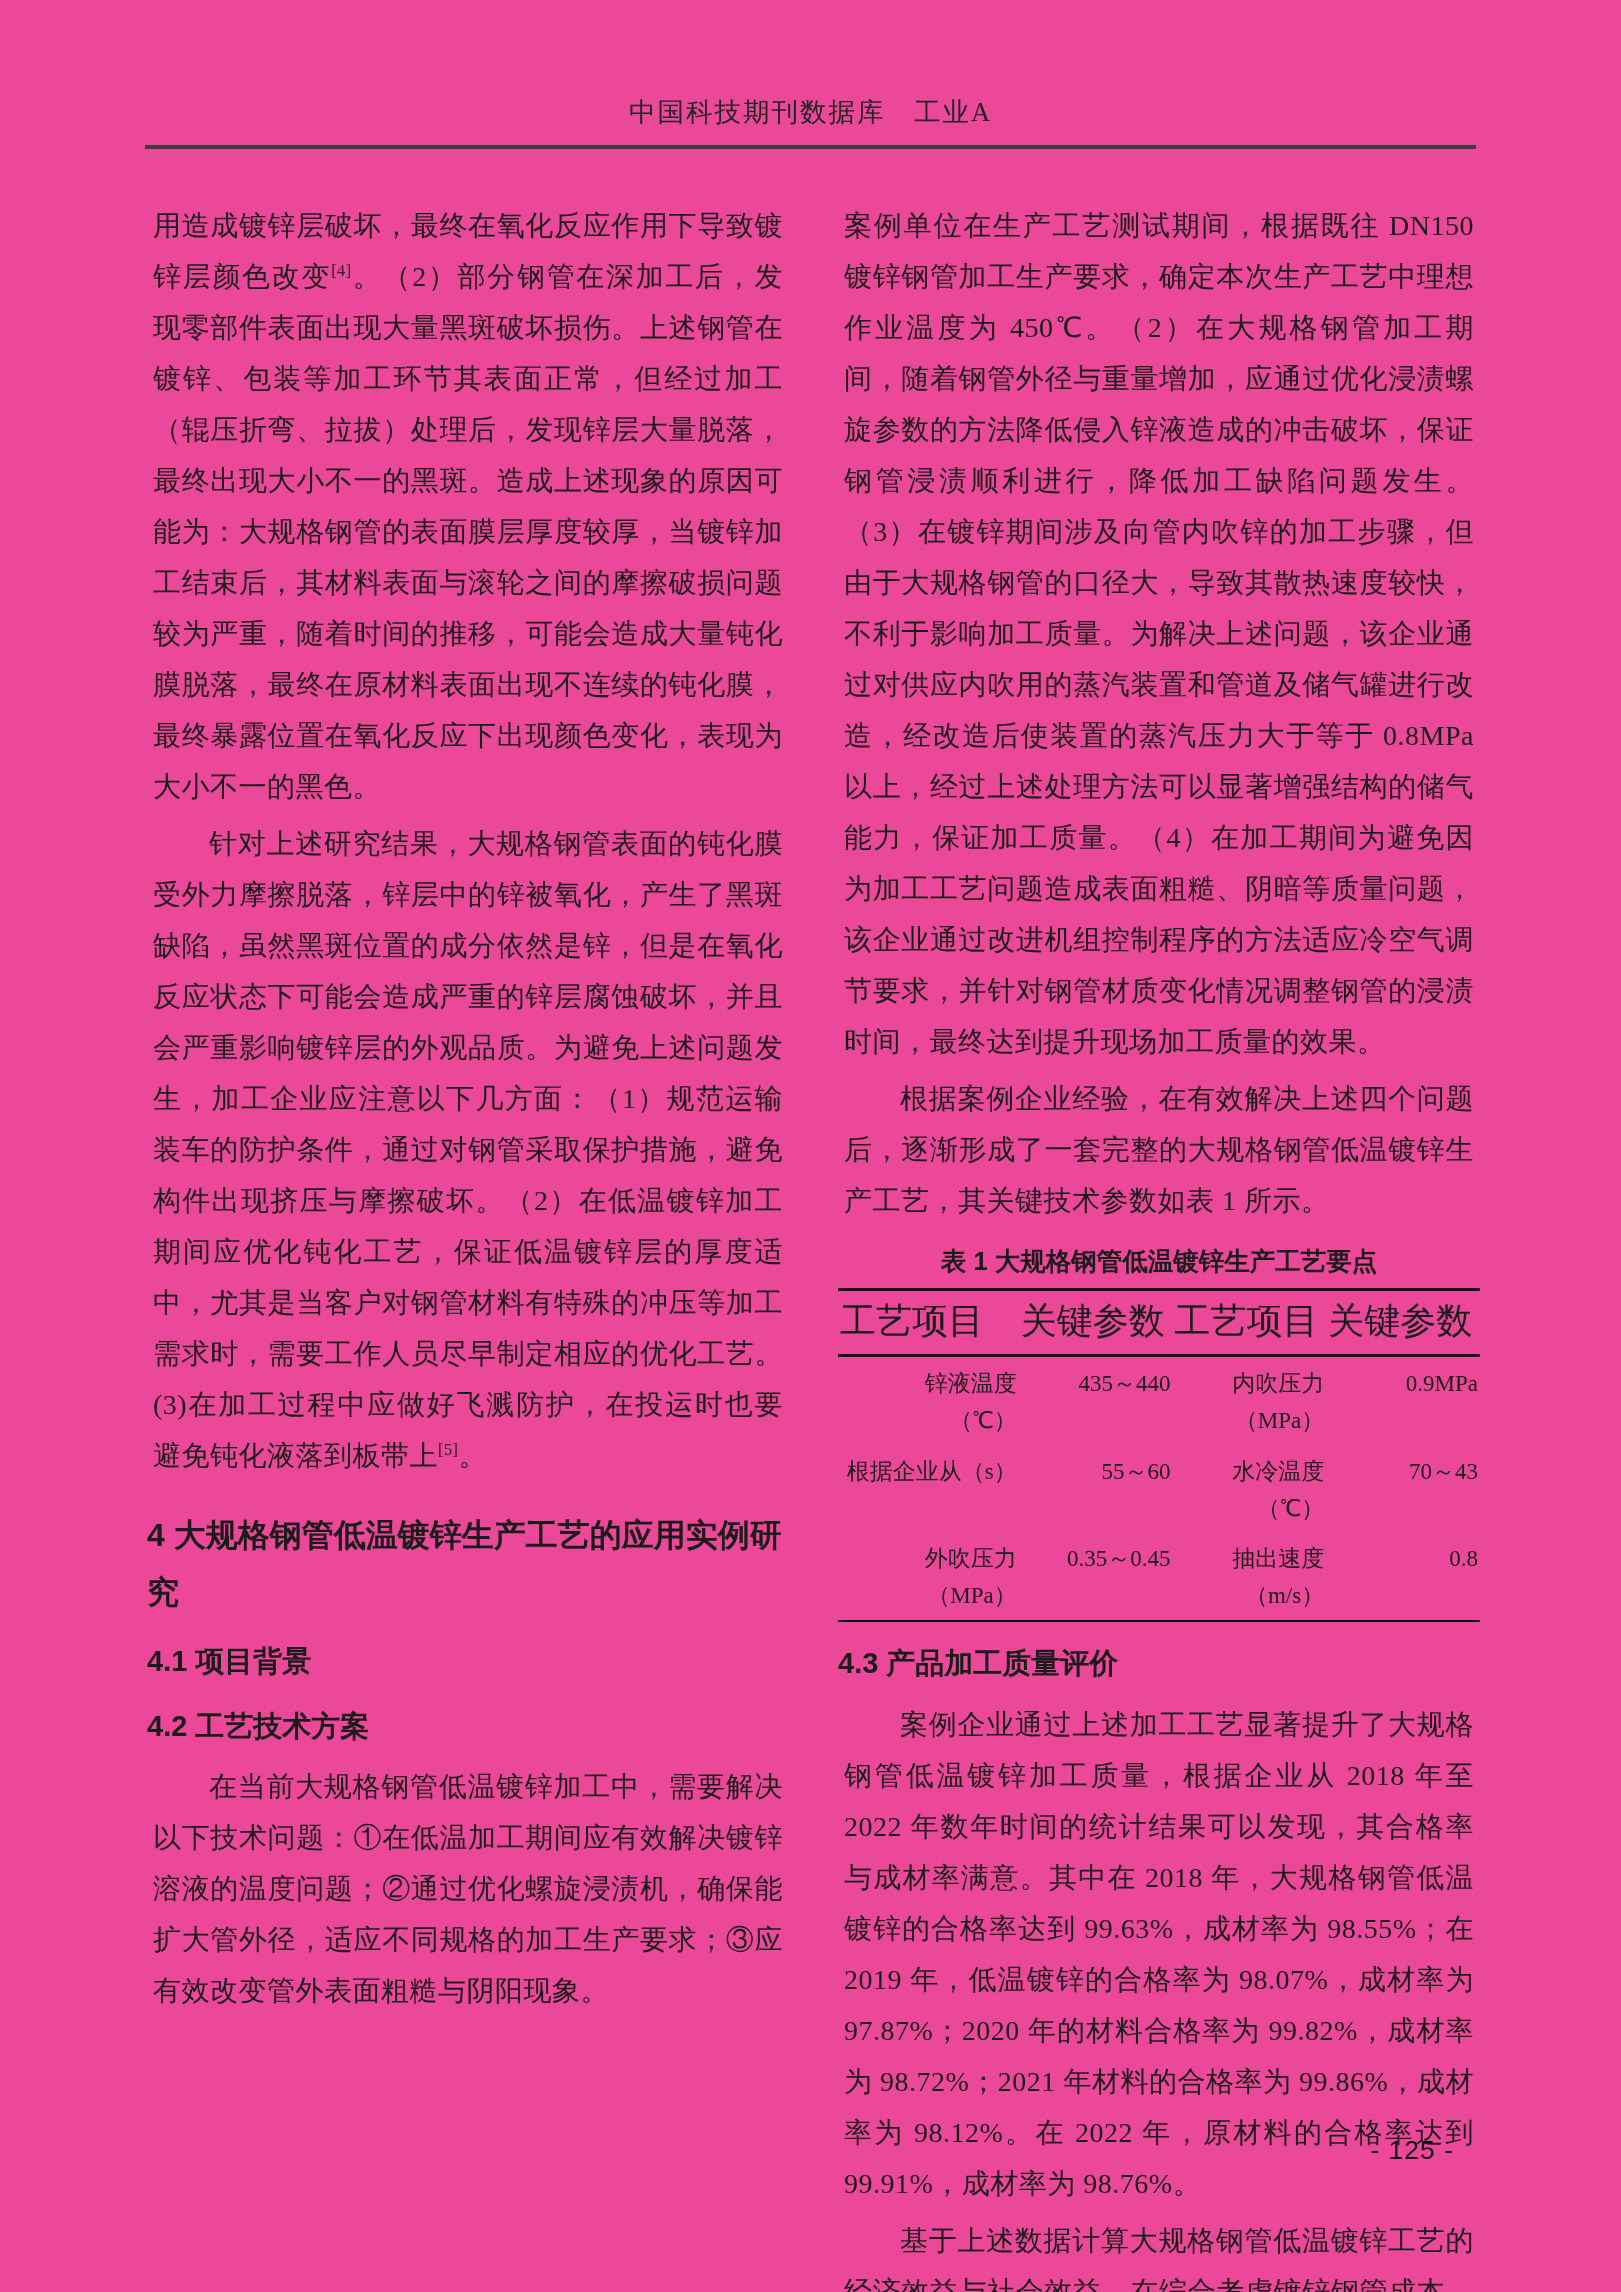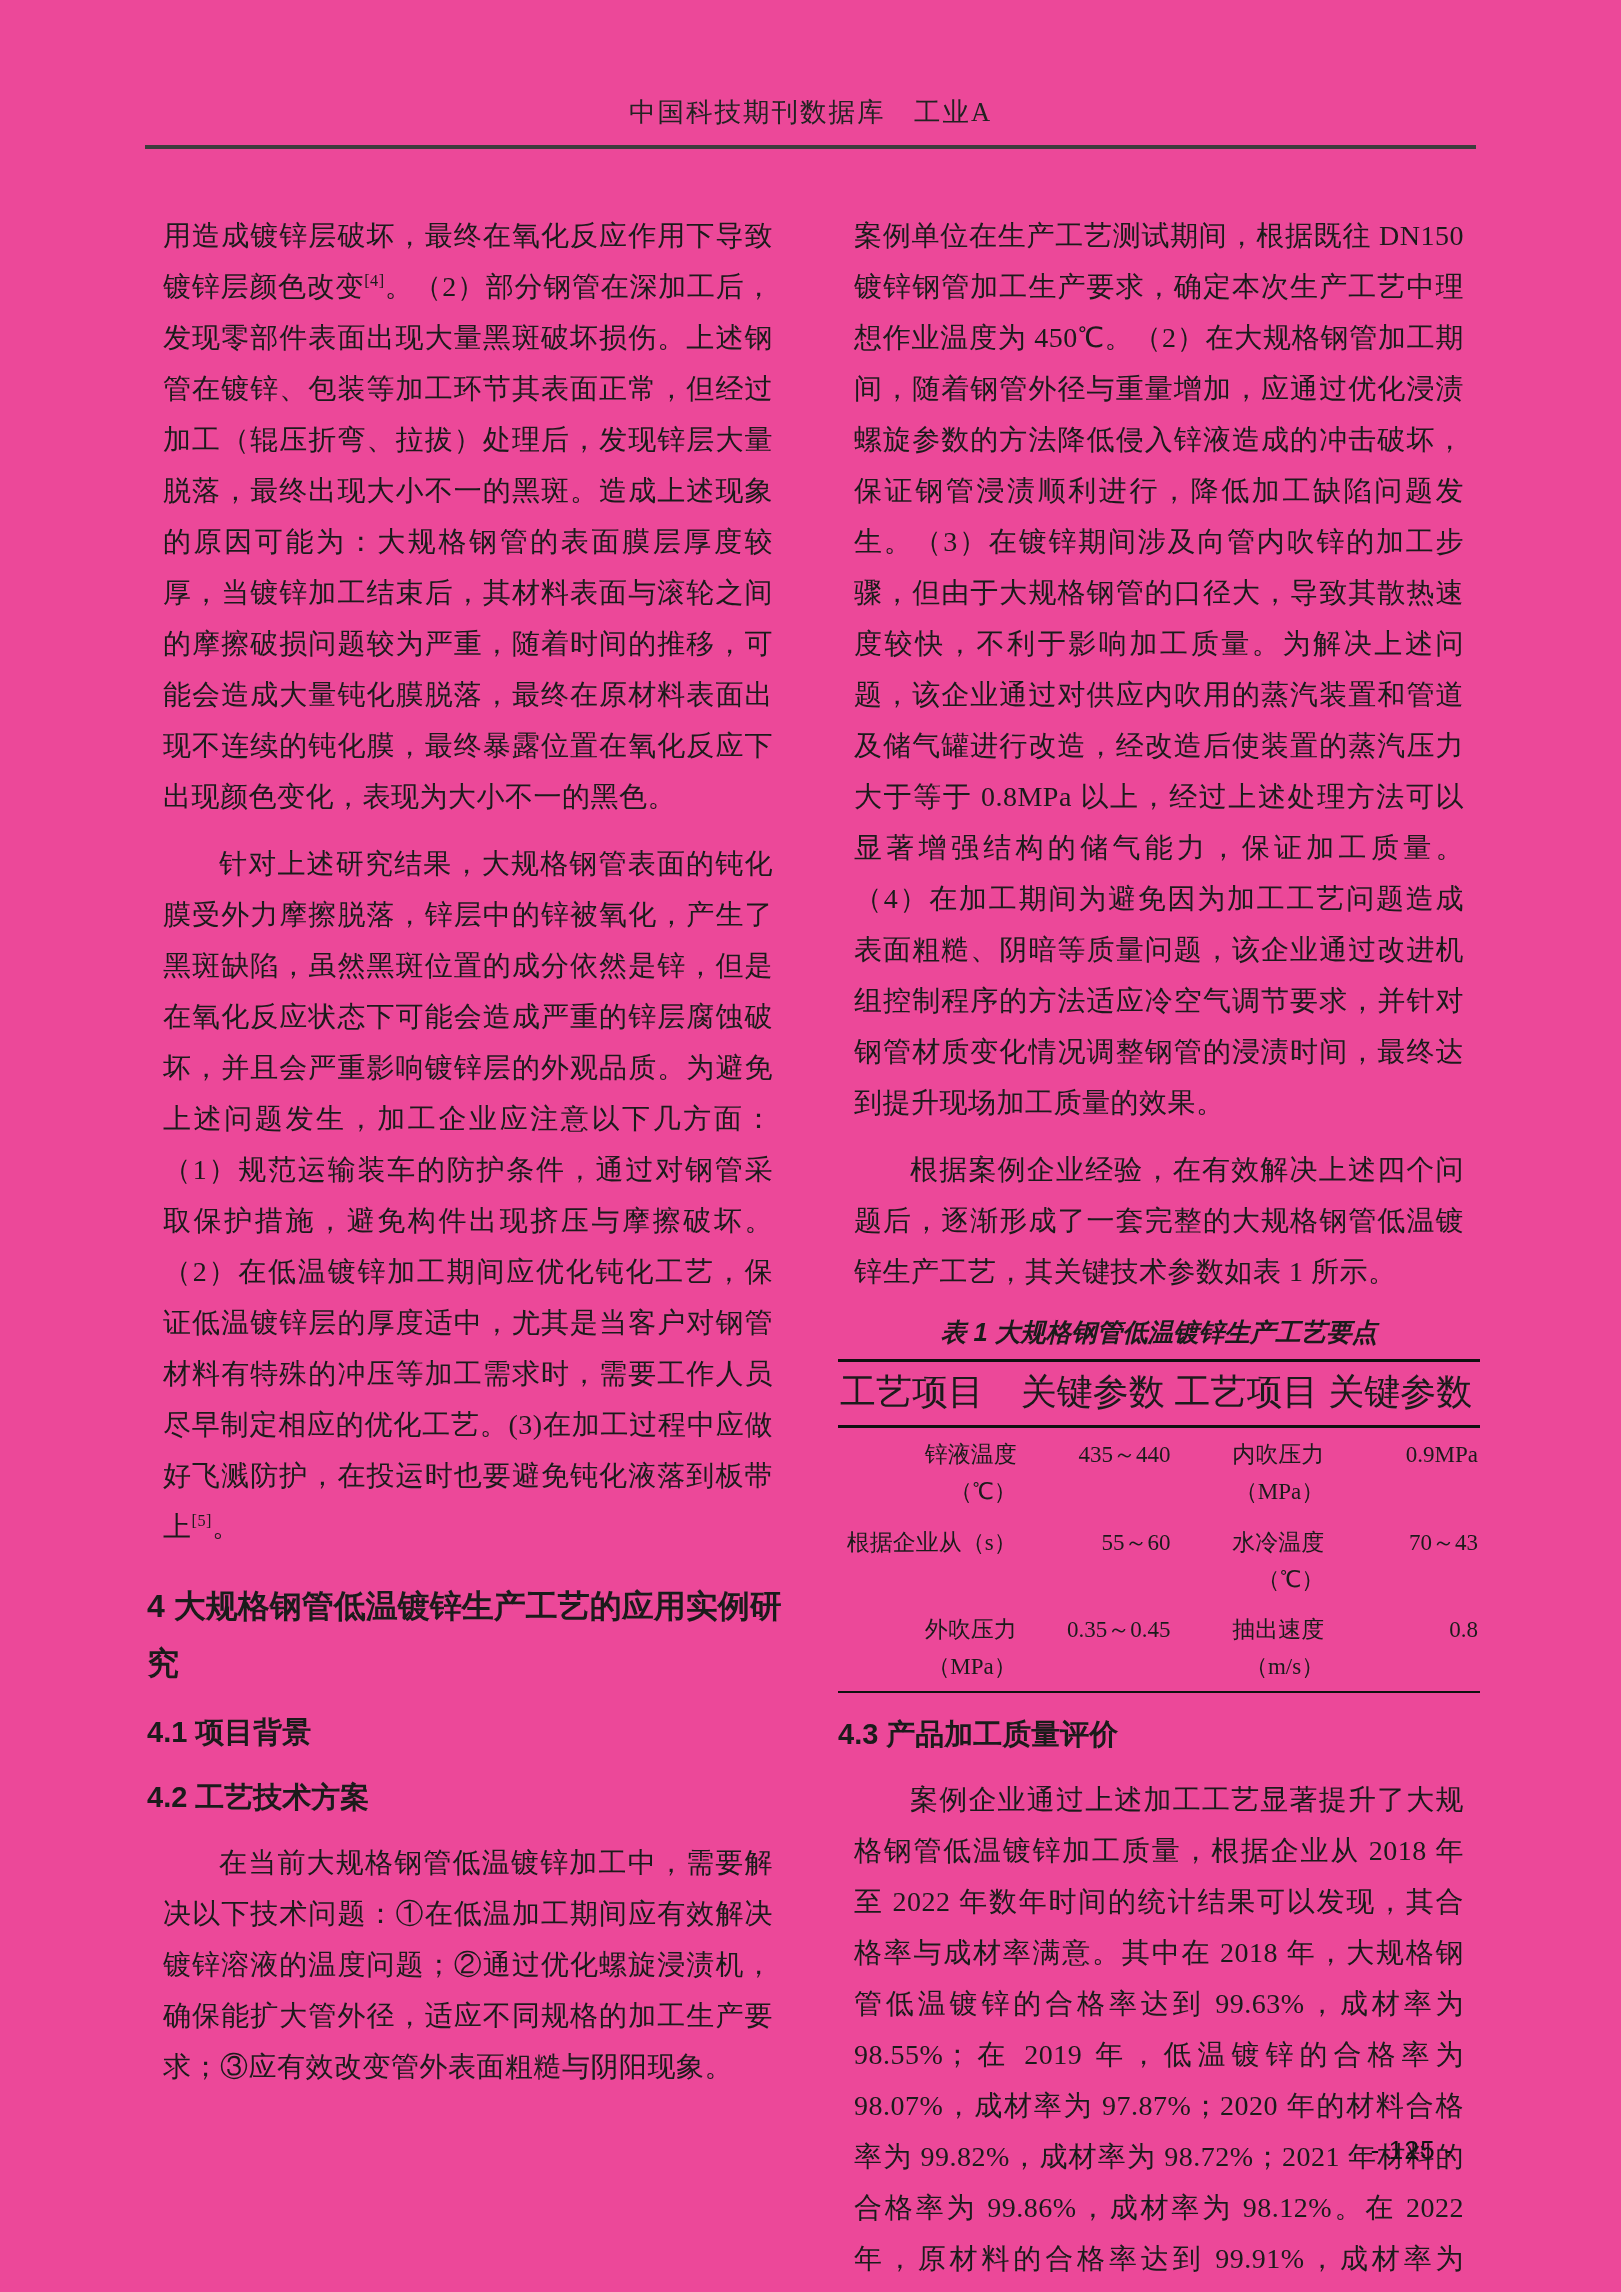--- a/index.html
+++ b/index.html
@@ -28,21 +28,21 @@
   }
   .content{
     position:absolute;
     top:194px; left:147px;
     width:1333px;
     display:flex;
     gap:49px;
   }
   .col{ width:642px; }
   p.body{
-    margin:16px;
+    margin:6px;
     font-size:28px;
     line-height:51px;
     text-align:justify;
     letter-spacing:0.5px;
   }
   p.indent{ text-indent:2em; }
   sup{ font-size:0.58em; line-height:0; vertical-align:super; }
   h2.sec{
     font-family:"Liberation Sans", sans-serif;
     font-weight:700;
@@ -56,21 +56,20 @@
     font-size:29px;
     line-height:47px;
     margin:17.6px 0 11.8px 0;
   }
   .table-title{
     font-family:"Liberation Sans", sans-serif;
     font-weight:700;
     font-size:25.5px;
     text-align:center;
     margin:17.6px 0 9.8px 0;
-    font-style:italic;
   }
   table.params{
     width:100%;
     border-collapse:collapse;
     border-top:3.9px solid #101010;
     border-bottom:2.9px solid #101010;
   }
   table.params th{
     font-weight:400;
     text-align:left;

